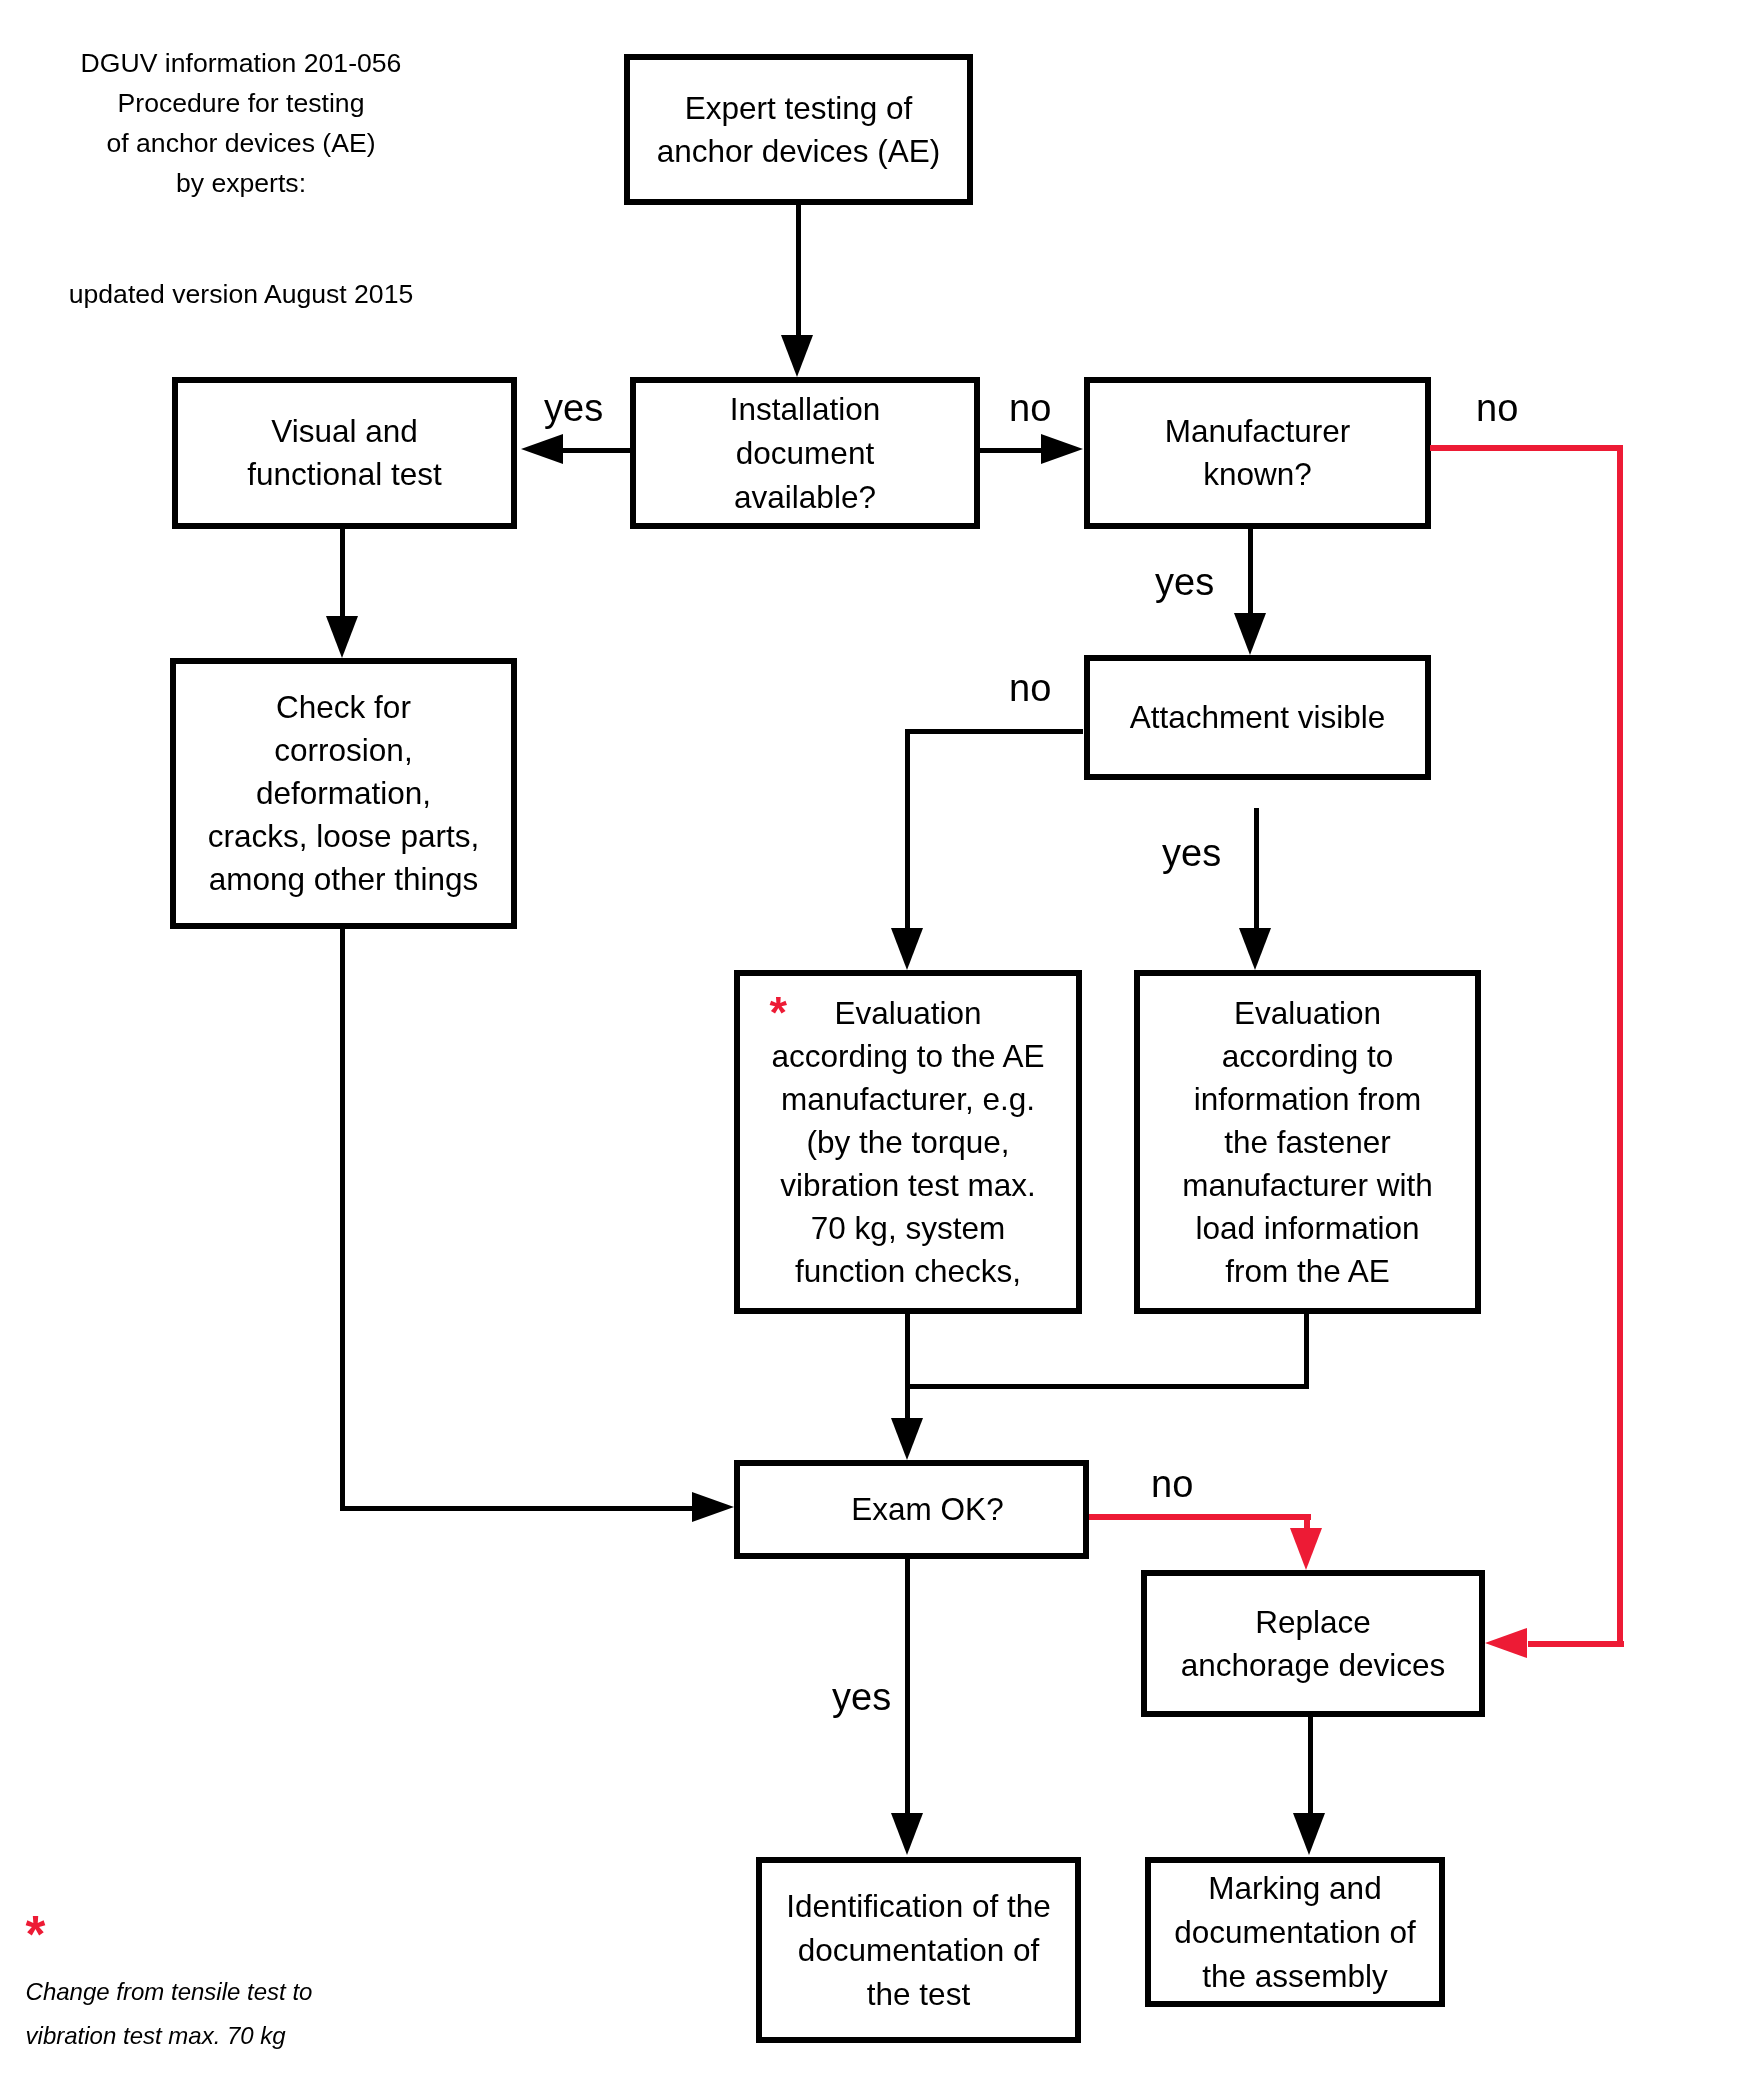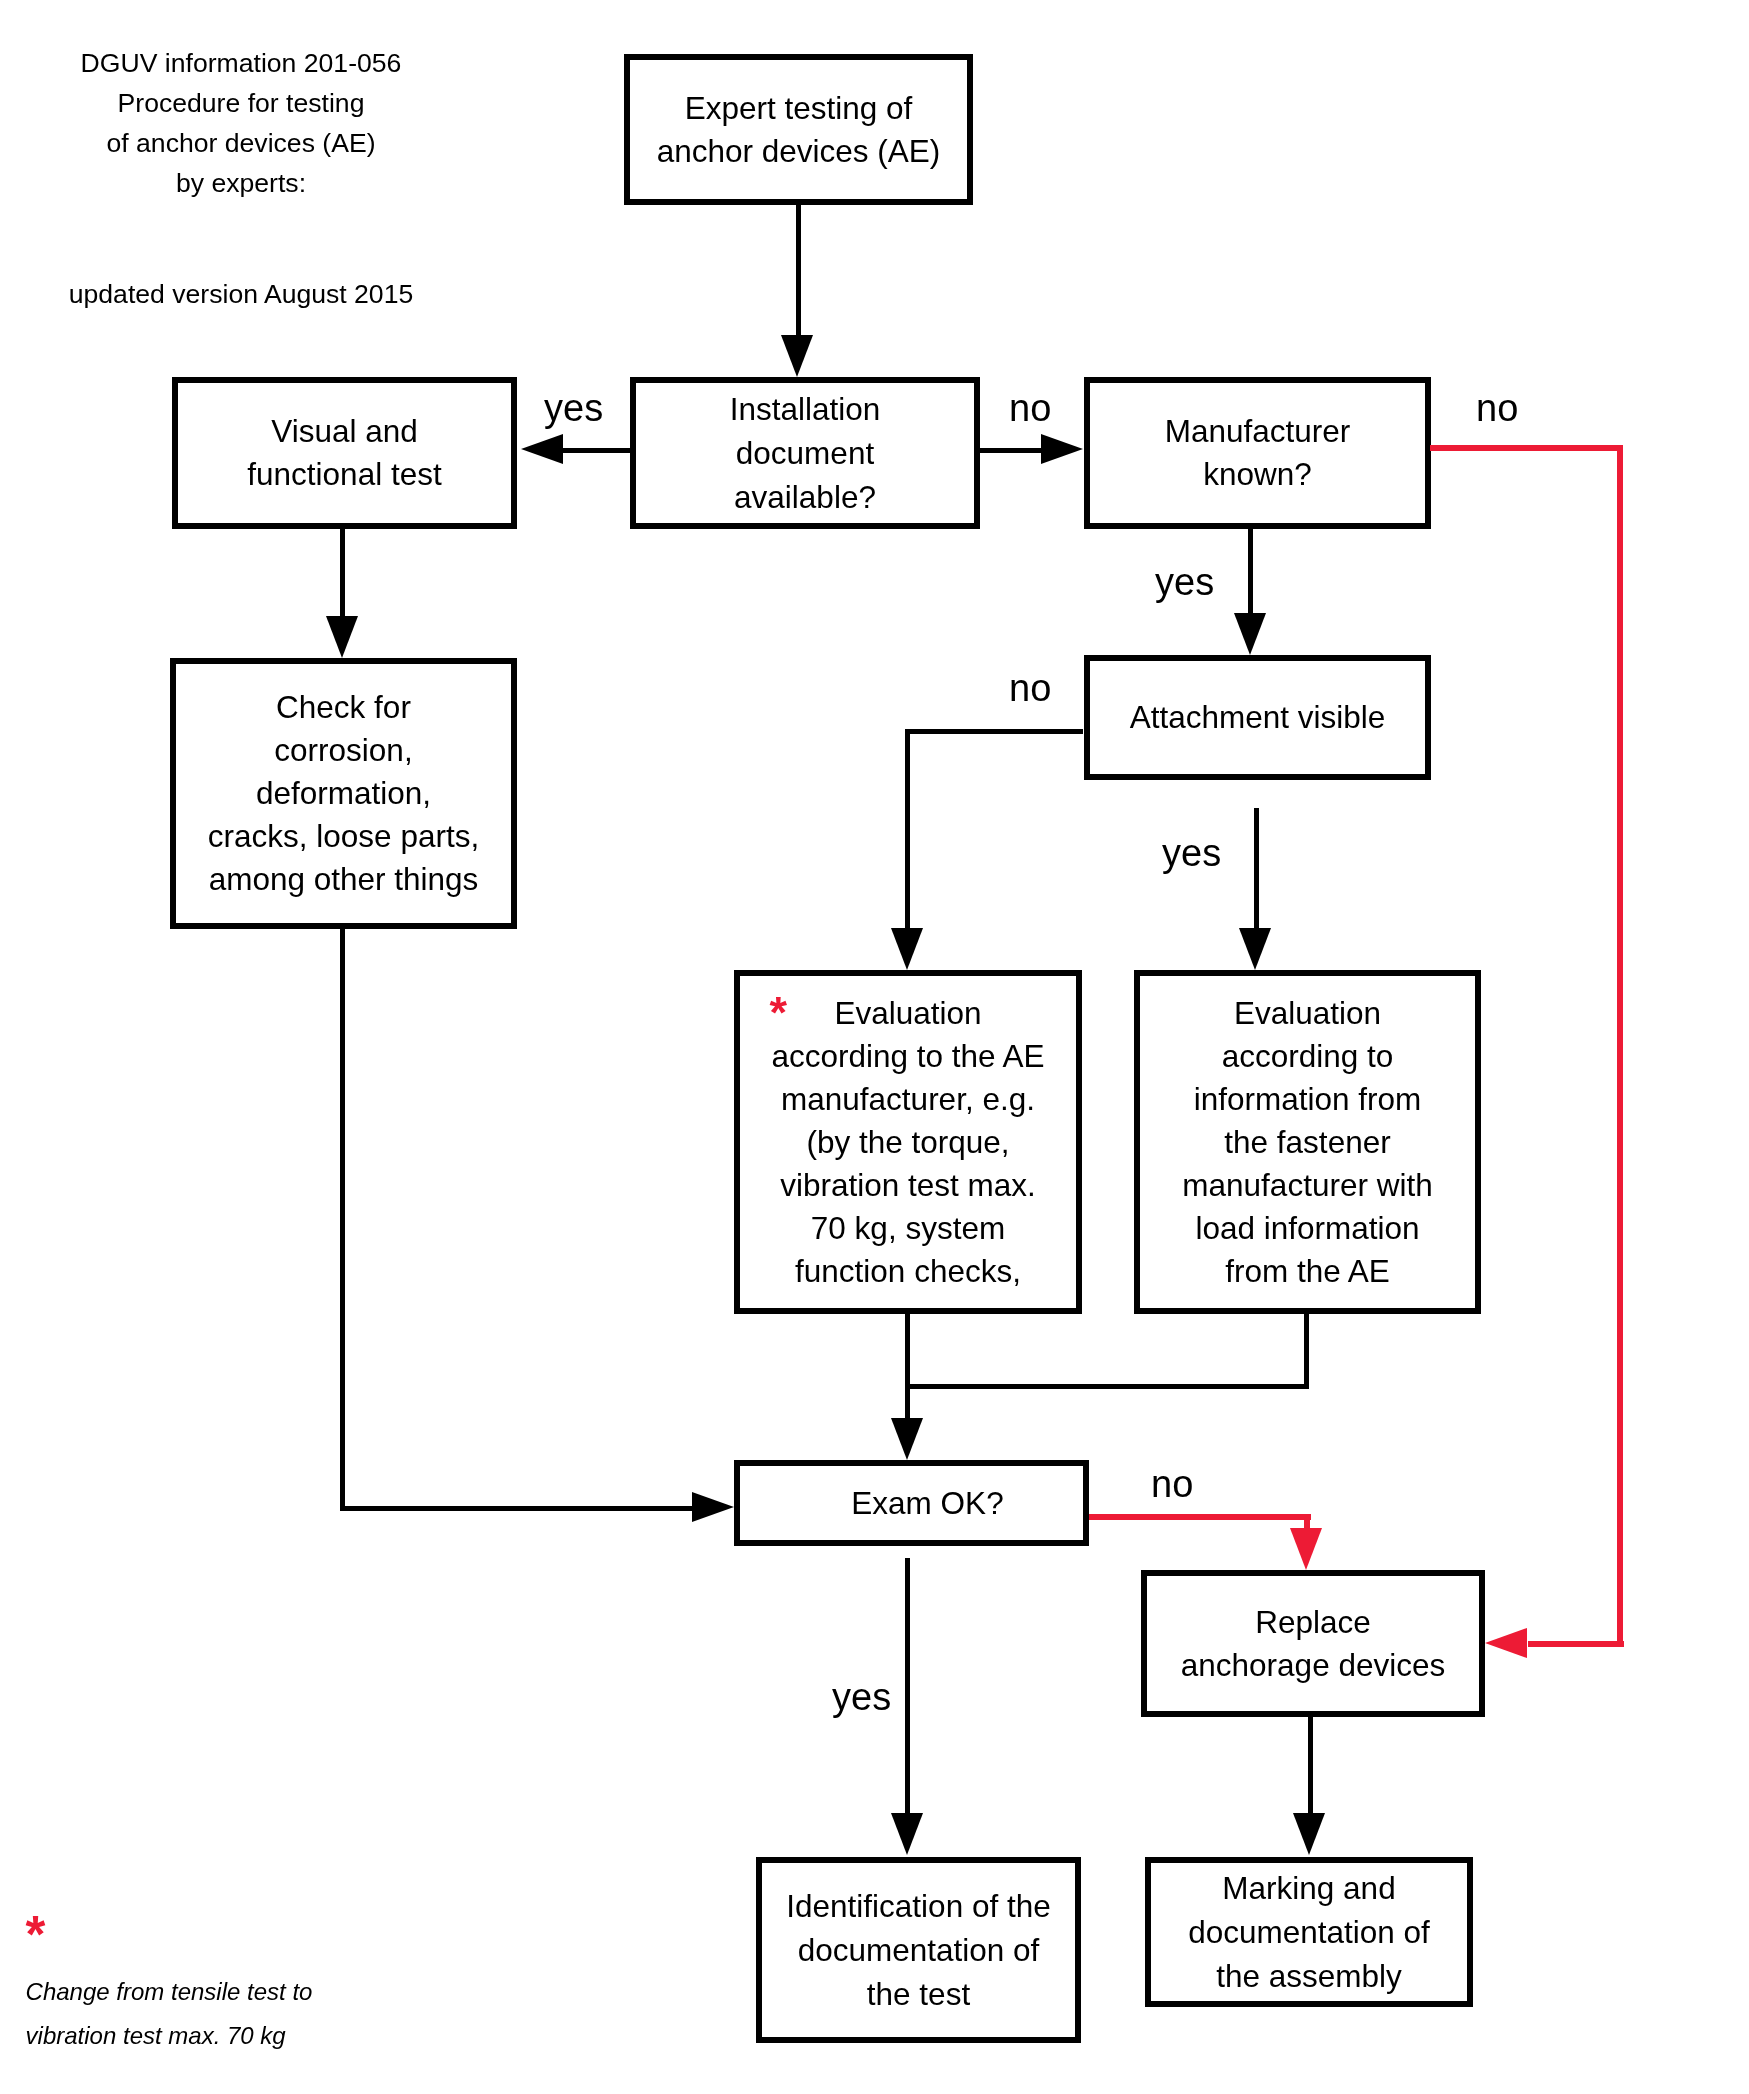--- a/index.html
+++ b/index.html
@@ -123,30 +123,30 @@
 </div>
 
 <div class="box" style="left:1134px; top:970px; width:347px; height:344px;">Evaluation
 according to
 information from
 the fastener
 manufacturer with
 load information
 from the AE</div>
 
-<div class="box" style="left:734px; top:1460px; width:355px; height:86px;padding-left:32px;">Exam OK?</div>
+<div class="box" style="left:734px; top:1460px; width:355px; height:99px;padding-left:32px;">Exam OK?</div>
 
 <div class="box" style="left:1141px; top:1570px; width:344px; height:147px;">Replace
 anchorage devices</div>
 
 <div class="box" style="left:756px; top:1857px; width:325px; height:186px; line-height:44px;">Identification of the
 documentation of
 the test</div>
 
-<div class="box" style="left:1145px; top:1857px; width:328px; height:150px; line-height:44px;">Marking and
+<div class="box" style="left:1145px; top:1857px; width:300px; height:150px; line-height:44px;">Marking and
 documentation of
 the assembly</div>
 
 <div class="vline" style="left:796px; top:205px; height:135px;"></div>
 <div class="ah ah-down" style="left:781px; top:335px;"></div>
 
 <div class="hline" style="left:561px; top:448px; width:69px;"></div>
 <div class="ah ah-left" style="left:521px; top:434px;"></div>
 <div class="lbl" style="left:544px; top:392px;">yes</div>
 

